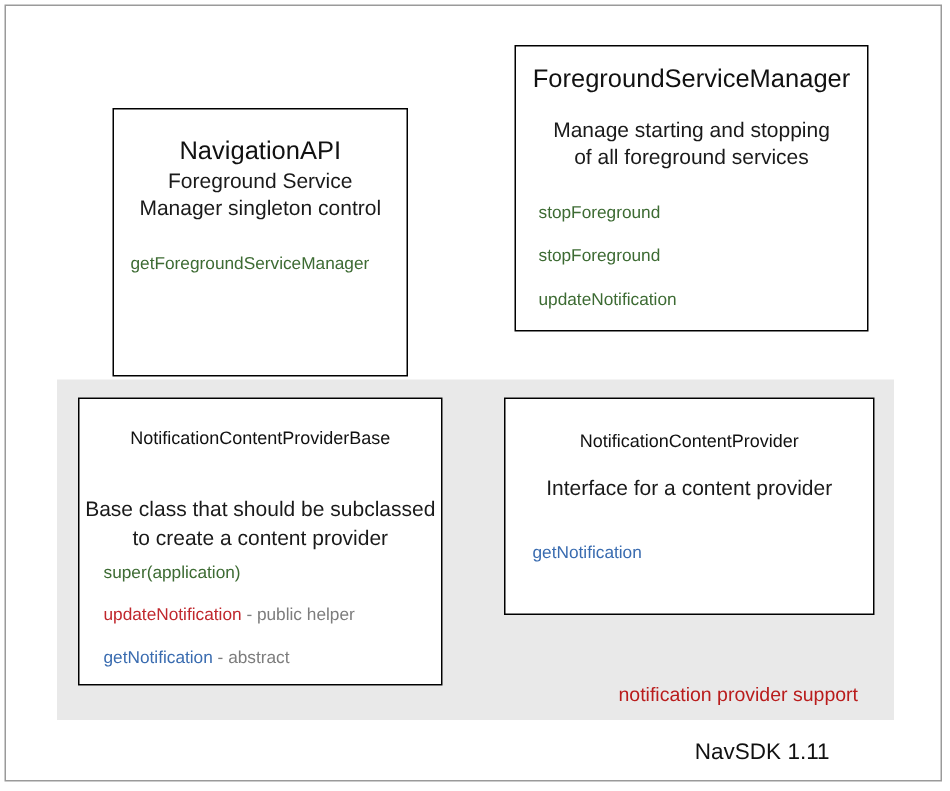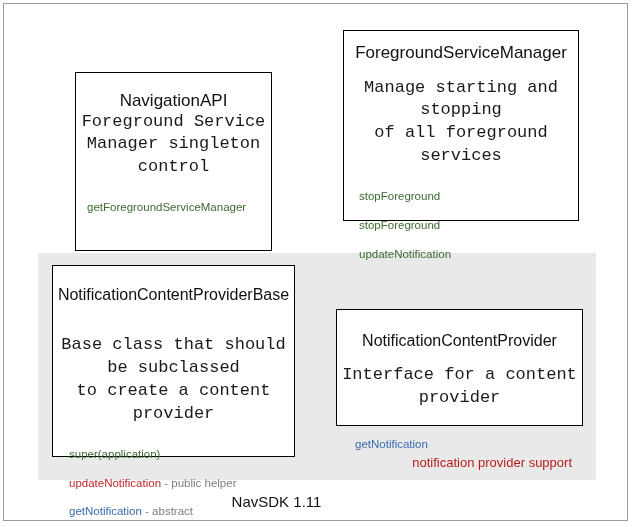--- a/index.html
+++ b/index.html
@@ -60,28 +60,27 @@
     text-align: center;
   }
 
   .class-title {
     font-size: 17px;
     color: #111111;
     line-height: 1.15;
     white-space: nowrap;
   }
   .class-title.small {
-    font-size: 16px;
+    font-size: 12px;
   }
 
   .class-desc {
-    font-size: 17px;
+    font-size: 14px;
     color: #1a1a1a;
     line-height: 1.35;
-    font-family: Liberation Mono, monospace;
   }
 
   .member-list {
     text-align: left;
   }
   .member {
     font-size: 11.5px;
     line-height: 1.1;
     white-space: nowrap;
   }
@@ -107,38 +106,38 @@
   #box-foreground-service-manager .class-title { margin-top: 12px; }
   #box-foreground-service-manager .class-desc  { margin-top: 14px; }
   #box-foreground-service-manager .member-list { margin-top: 22px; padding-left: 15px; }
   #box-foreground-service-manager .member      { margin-bottom: 16px; }
 
   #box-notification-content-provider-base {
     left: 52px;  top: 265px; width: 243px; height: 192px;
   }
   #box-notification-content-provider-base .class-title { margin-top: 20px; }
   #box-notification-content-provider-base .class-desc  { margin-top: 30px; }
-  #box-notification-content-provider-base .member-list { margin-top: 22px; padding-left: 16px; }
+  #box-notification-content-provider-base .member-list { margin-top: 8px; padding-left: 16px; }
   #box-notification-content-provider-base .member      { margin-bottom: 16px; }
 
   #box-notification-content-provider {
-    left: 336px; top: 265px; width: 247px; height: 117px; margin-top: 44px;
+    left: 336px; top: 265px; width: 247px; height: 145px;
   }
   #box-notification-content-provider .class-title { margin-top: 22px; }
   #box-notification-content-provider .class-desc  { margin-top: 14px; }
   #box-notification-content-provider .member-list { margin-top: 28px; padding-left: 18px; }
   #box-notification-content-provider .member      { margin-bottom: 0; }
 
   
   .footer-caption {
     position: absolute;
     left: 0;
     top: 493px;
     width: 553px;
-    text-align: center;
+    text-align: right;
     font-size: 15px;
     color: #111111;
   }
 </style>
 </head>
 <body>
 
 <div id="canvas">
 
   <div class="outer-frame"></div>

